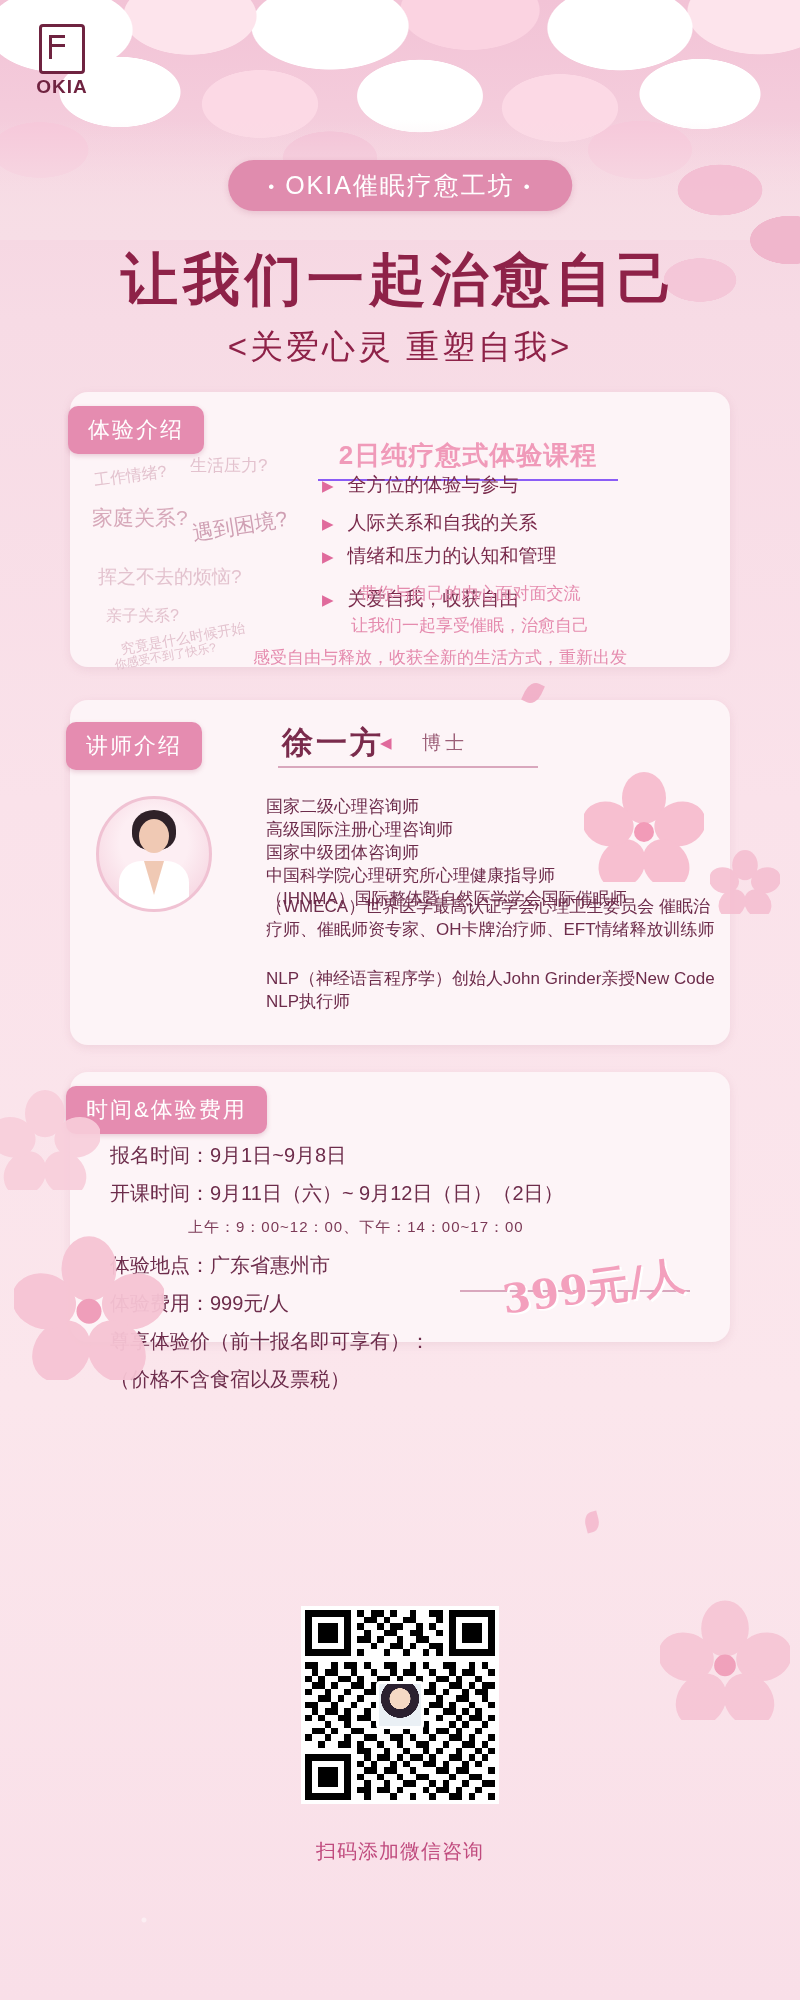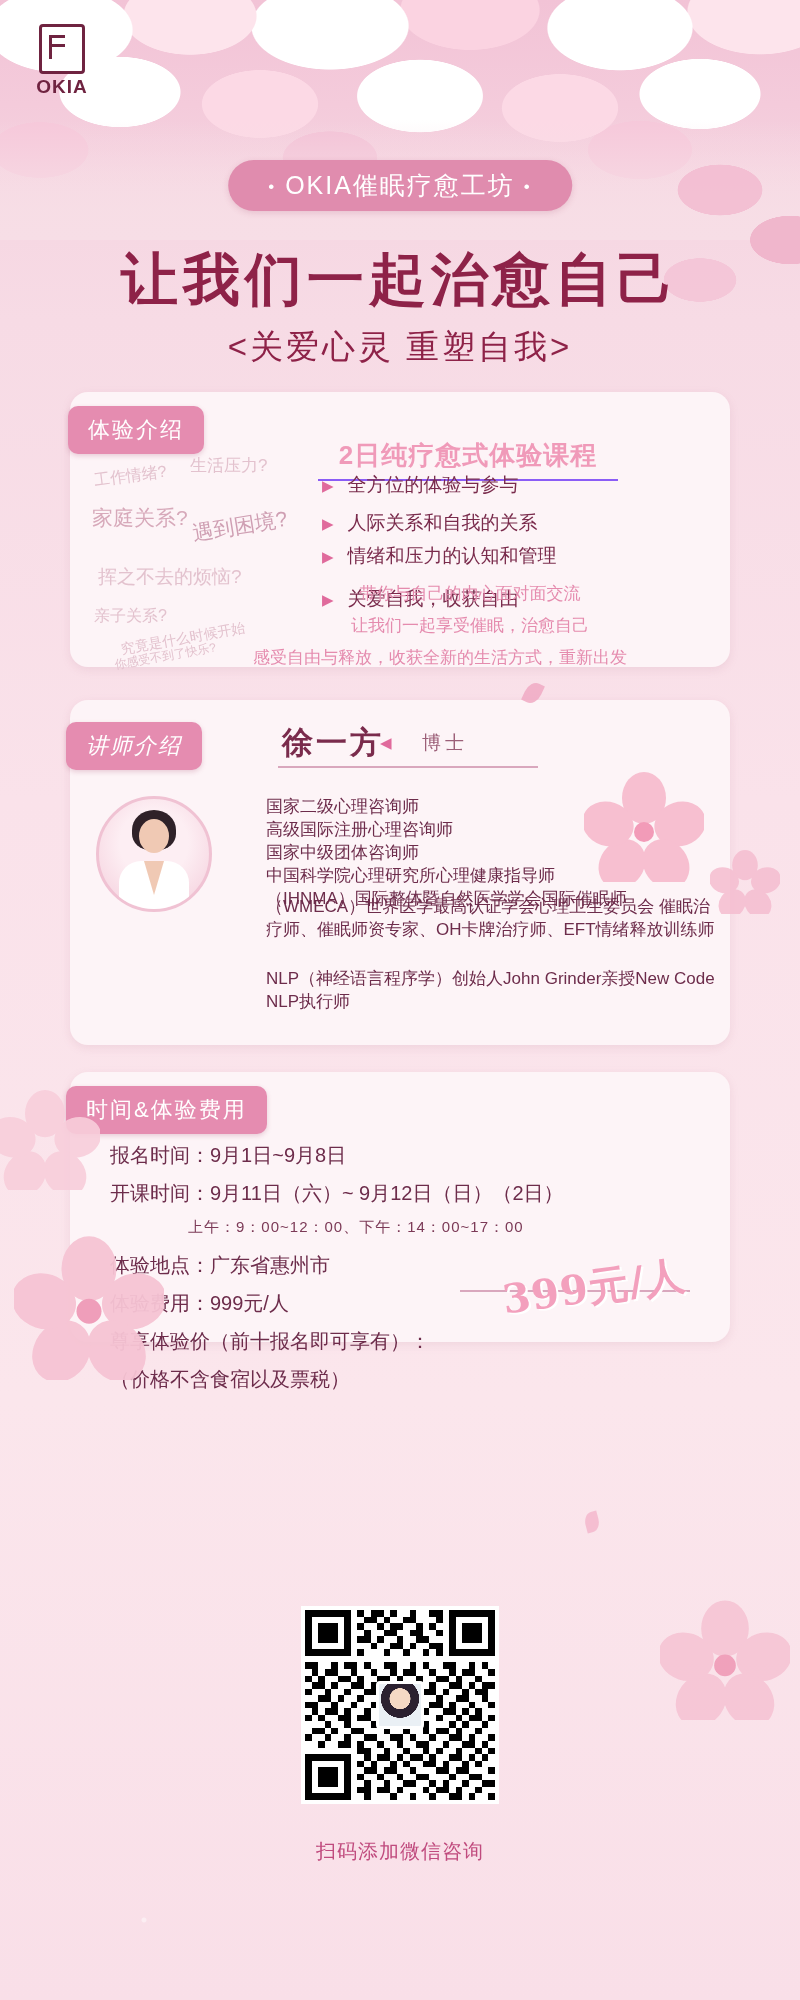--- a/index.html
+++ b/index.html
@@ -105,21 +105,21 @@
     position:absolute;left:248px;top:22px;width:300px;
     font-size:26px;font-weight:700;color:#f09ab9;letter-spacing:1px;
     border-bottom:2px solid #8b5cf6;padding-bottom:6px;text-align:center;margin-top:24px;
   }
   .bullet{position:absolute;left:252px;font-size:19px;color:#7a2b4c;}
   .bullet .tri{color:#e06a9c;font-size:15px;margin-right:14px;}
   .sub{position:absolute;left:0;width:660px;text-align:center;color:#e58bae;font-size:17px;}
 
   
   #sec2{top:700px;height:345px;}
-  #sec2 .tag{top:22px;font-style:italic;}
+  #sec2 .tag{top:22px;}
   .lect-name{
     position:absolute;left:212px;top:22px;font-size:31px;color:#7a2b4c;font-weight:700;
     font-family:Liberation Sans, sans-serif;letter-spacing:3px;
   }
   .lect-tri{position:absolute;left:310px;top:34px;color:#e06a9c;font-size:15px;}
   .lect-deg{position:absolute;left:352px;top:30px;font-size:19px;color:#9c5f78;letter-spacing:4px;}
   .lect-rule{position:absolute;left:208px;top:66px;width:260px;height:2px;background:#d9a7bd;}
   .avatar{
     position:absolute;left:26px;top:96px;width:110px;height:110px;border-radius:50%;
     background:radial-gradient(circle at 50% 40%, #fdeef3 0 40%, #f3cbd9 100%);
@@ -178,21 +178,21 @@
   <div class="h2">&lt;关爱心灵  重塑自我&gt;</div>
 
   <div class="card" id="sec1">
     <div class="tag">体验介绍</div>
 
     <div class="ghost" style="left:24px;top:74px;font-size:16px;transform:rotate(-7deg);">工作情绪?</div>
     <div class="ghost" style="left:120px;top:62px;font-size:17px;">生活压力?</div>
     <div class="ghost" style="left:22px;top:112px;font-size:21px;color:#d7a9ba;">家庭关系?</div>
     <div class="ghost" style="left:122px;top:120px;font-size:21px;color:#cf9fb3;transform:rotate(-9deg);">遇到困境?</div>
     <div class="ghost" style="left:28px;top:172px;font-size:19px;">挥之不去的烦恼?</div>
-    <div class="ghost" style="left:24px;top:214px;font-size:16px;">亲子关系?</div>
+    <div class="ghost" style="left:36px;top:214px;font-size:16px;">亲子关系?</div>
     <div class="ghost" style="left:50px;top:238px;font-size:14px;transform:rotate(-10deg);">究竟是什么时候开始</div>
     <div class="ghost" style="left:44px;top:256px;font-size:12px;transform:rotate(-10deg);">你感受不到了快乐?</div>
 
     <div class="sec1-title">2日纯疗愈式体验课程</div>
 
     <div class="bullet" style="top:80px;">
       <span class="tri">▶</span><span>全方位的体验与参与</span>
     </div>
     <div class="bullet" style="top:118px;">
       <span class="tri">▶</span><span>人际关系和自我的关系</span>

